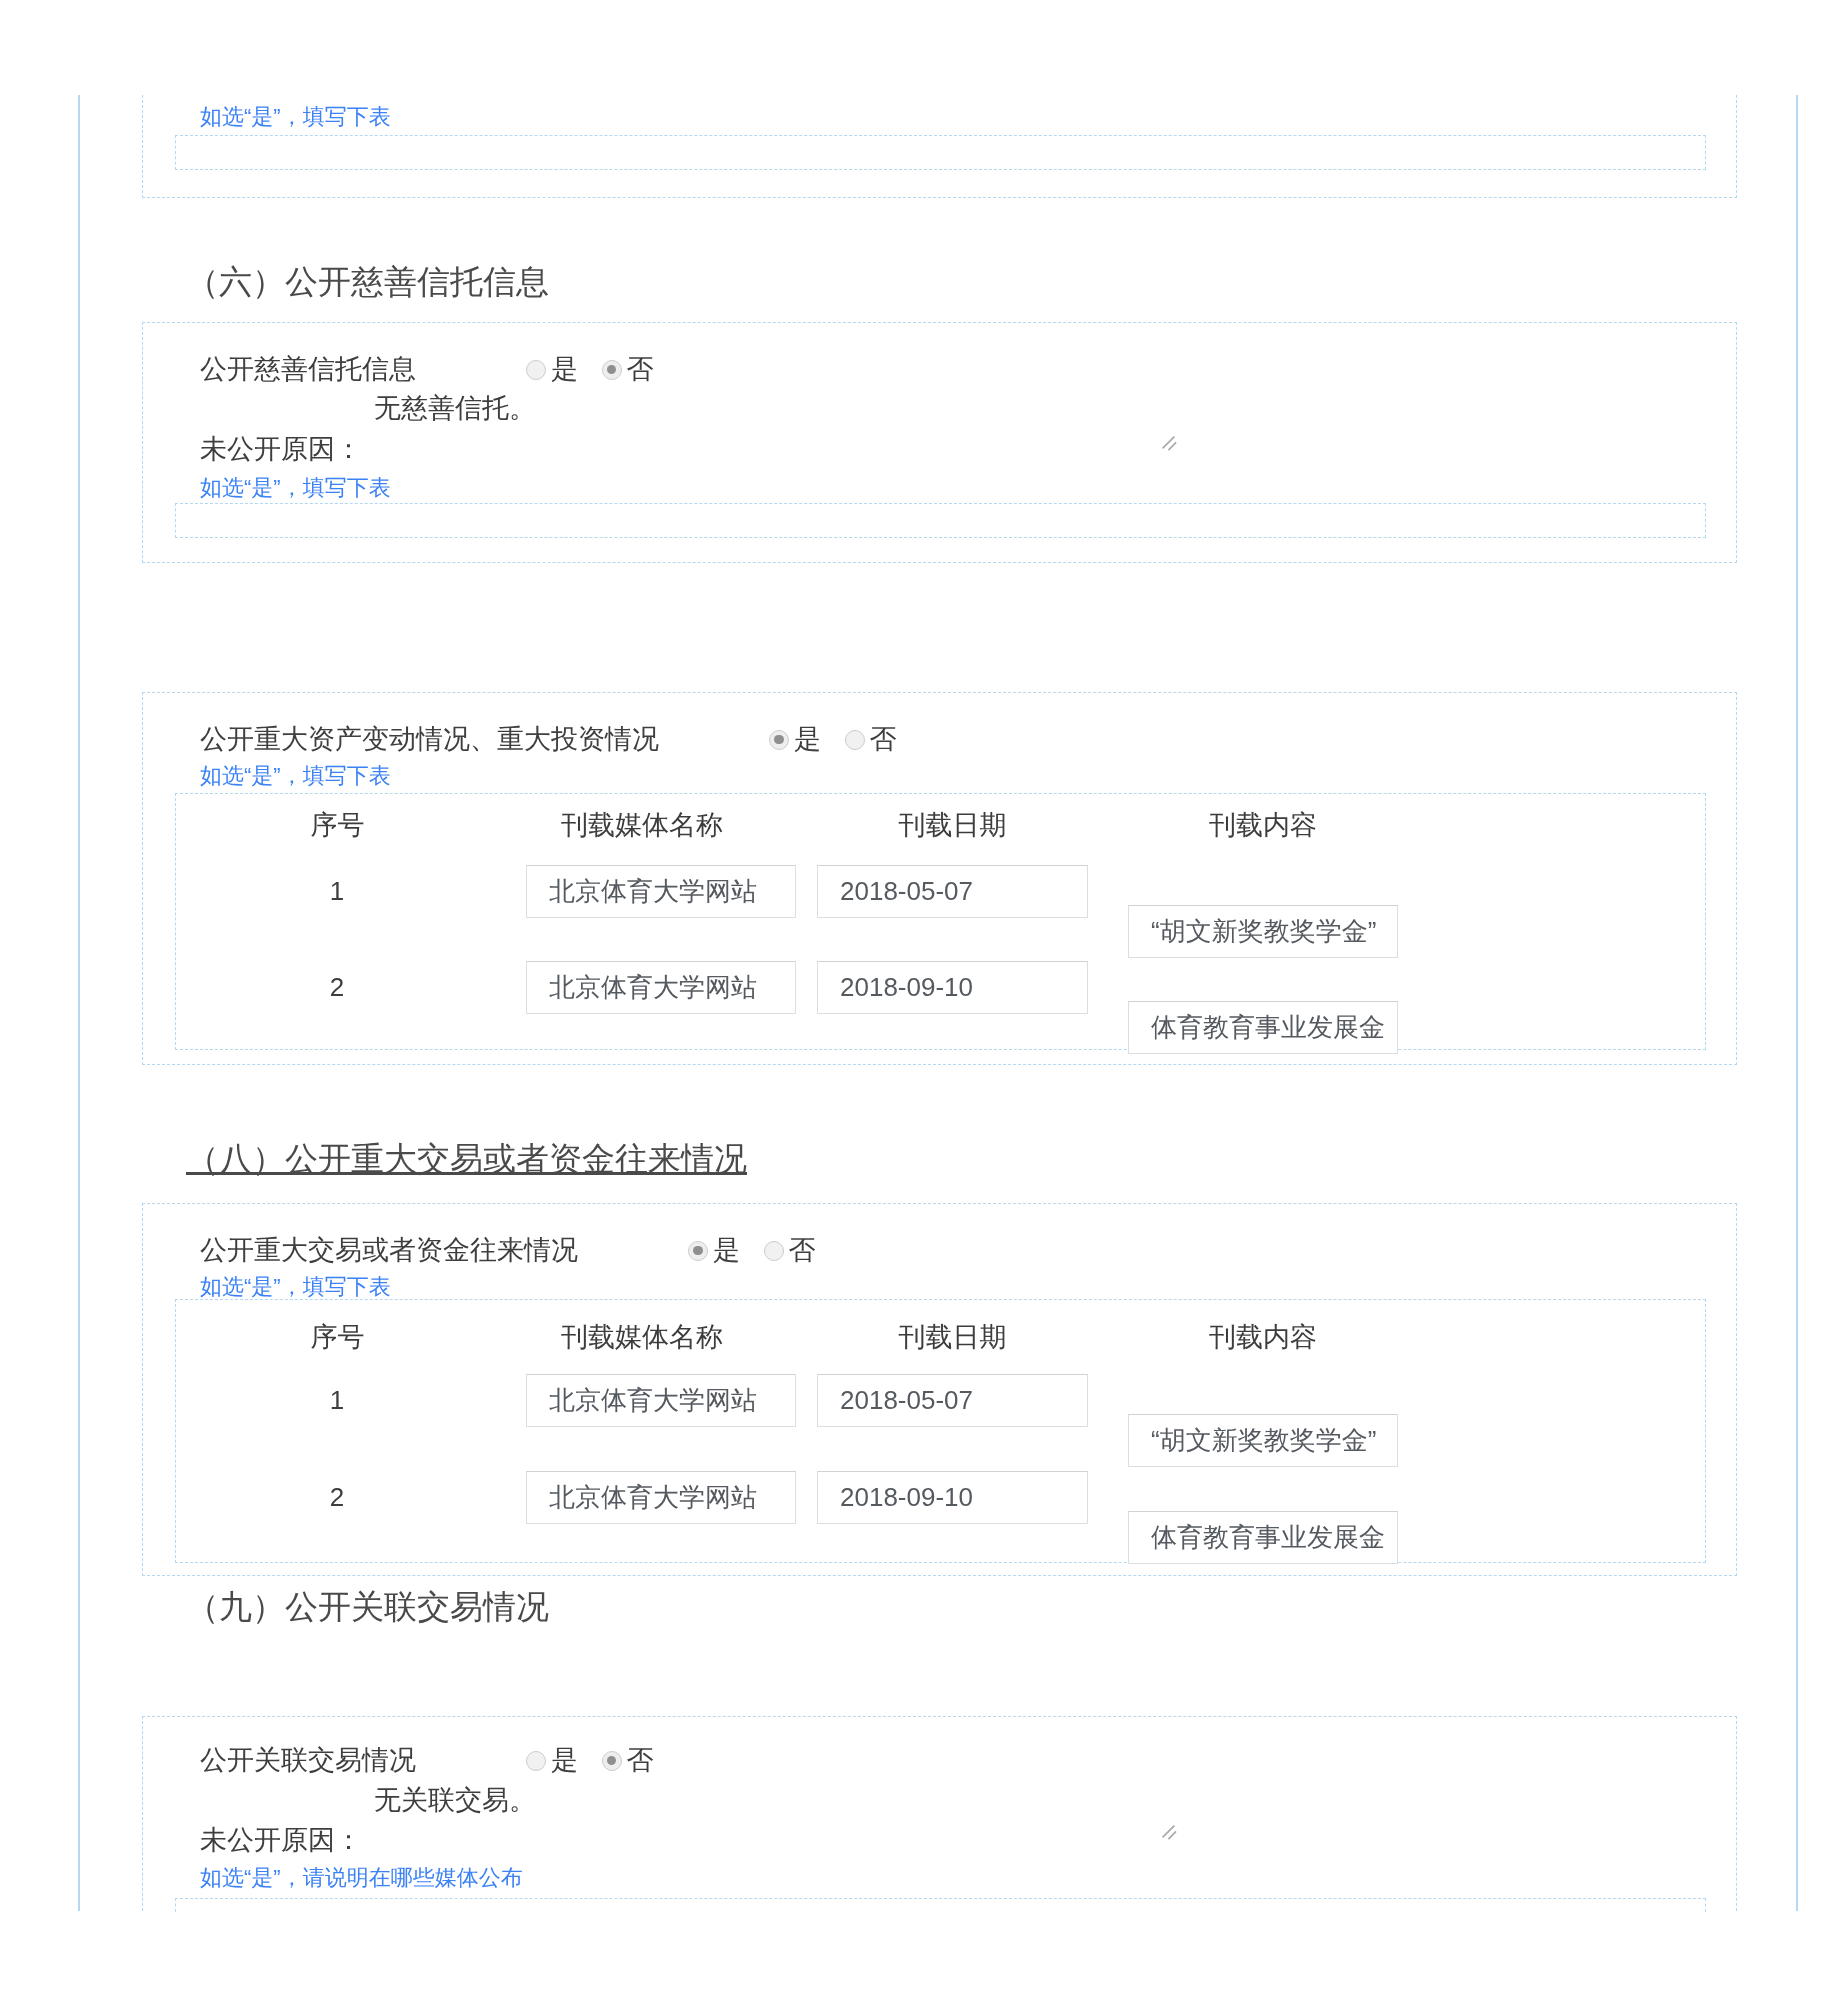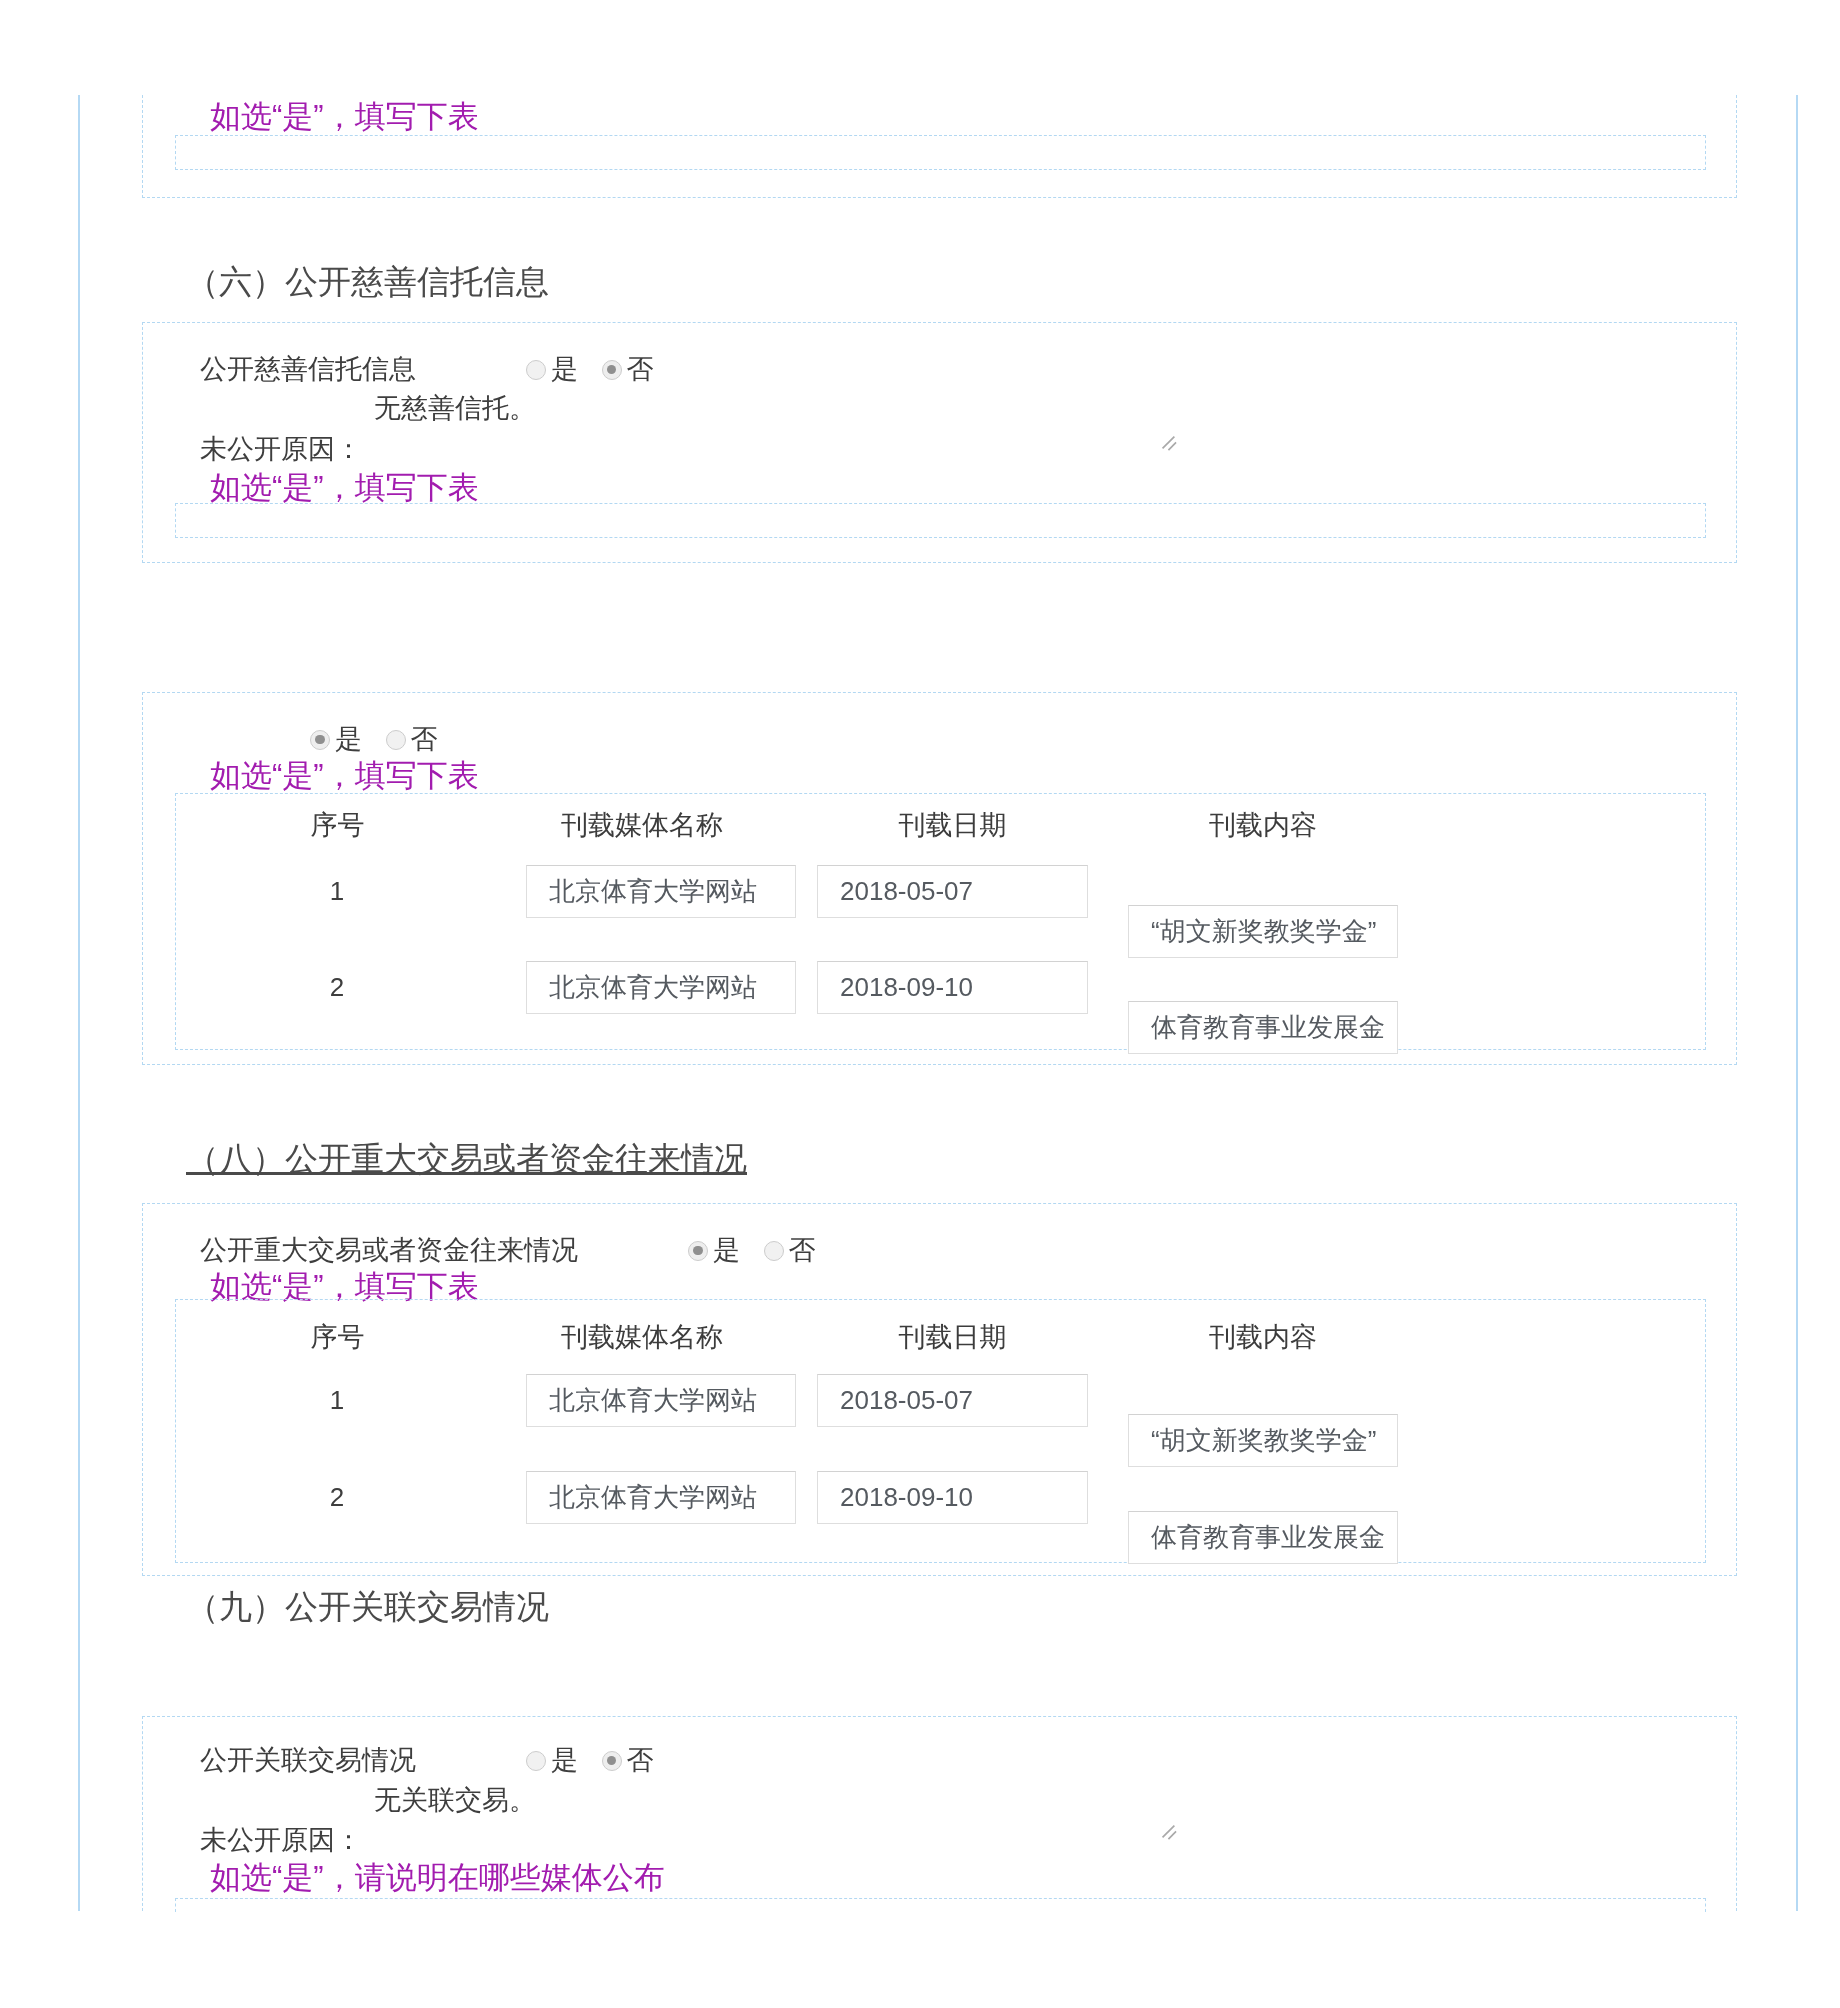--- a/index.html
+++ b/index.html
@@ -11,21 +11,21 @@
   
   .obox{position:absolute;left:142px;width:1595px;border:1.7px dashed #b3d8f2;box-sizing:border-box;}
   .obox.cut-top{border-top:none;}
   .obox.cut-bottom{border-bottom:none;}
   
   .ibox{position:absolute;left:32px;width:1531px;border:1.7px dashed #b3d8f2;box-sizing:border-box;}
   .ibox.cut-bottom{border-bottom:none;}
   .title{position:absolute;left:186px;height:37px;line-height:37px;font-size:33px;color:#4a4a4a;white-space:nowrap;}
   .row{position:absolute;left:57px;height:37px;line-height:37px;font-size:27px;white-space:nowrap;}
   .qrow{display:flex;align-items:center;justify-content:flex-end;}
-  .red{position:absolute;left:67px;height:35px;line-height:35px;font-size:31px;color:#a21caf;white-space:nowrap;}
+  .red{position:absolute;left:57px;height:35px;line-height:35px;font-size:22px;color:#3b82f6;white-space:nowrap;}
   .note{position:absolute;height:37px;line-height:37px;font-size:27px;white-space:nowrap;}
   
   .rgroup{display:inline-flex;align-items:center;margin-left:110px;}
   .radio{width:20px;height:20px;border-radius:50%;border:1.7px solid #cccccc;background:#f1f1f1;
          display:inline-block;position:relative;box-sizing:border-box;flex:0 0 auto;}
   .radio.sel{background:#eeeeee;}
   .radio.sel::after{content:"";position:absolute;left:50%;top:50%;width:9.3px;height:9.3px;
          margin:-4.6px 0 0 -4.6px;border-radius:50%;background:#8f8f8f;}
   .rlabel{margin-left:5px;margin-right:23.6px;font-size:27px;color:#3e3e3e;}
   
@@ -72,20 +72,21 @@
             <line x1="10" y1="19" x2="19" y2="10" stroke="#a9a9a9" stroke-width="2"></line>
           </svg>
       </span>
     </div>
     <div class="red" style="top:147px;">如选“是”，填写下表</div>
     <div class="ibox" style="top:180px;height:35px;"></div>
   </div>
 
   <div class="obox" style="top:692px;height:373px;">
     <div class="row qrow" style="top:28px;">
+      <span>公开重大资产变动情况、重大投资情况</span>
       <span class="rgroup">
         <span class="radio sel"></span>
         <span class="rlabel">是</span>
         <span class="radio"></span>
         <span class="rlabel">否</span>
       </span>
     </div>
     <div class="red" style="top:65px;">如选“是”，填写下表</div>
     <div class="ibox" style="top:100px;height:257px;">
       <div class="thead">

